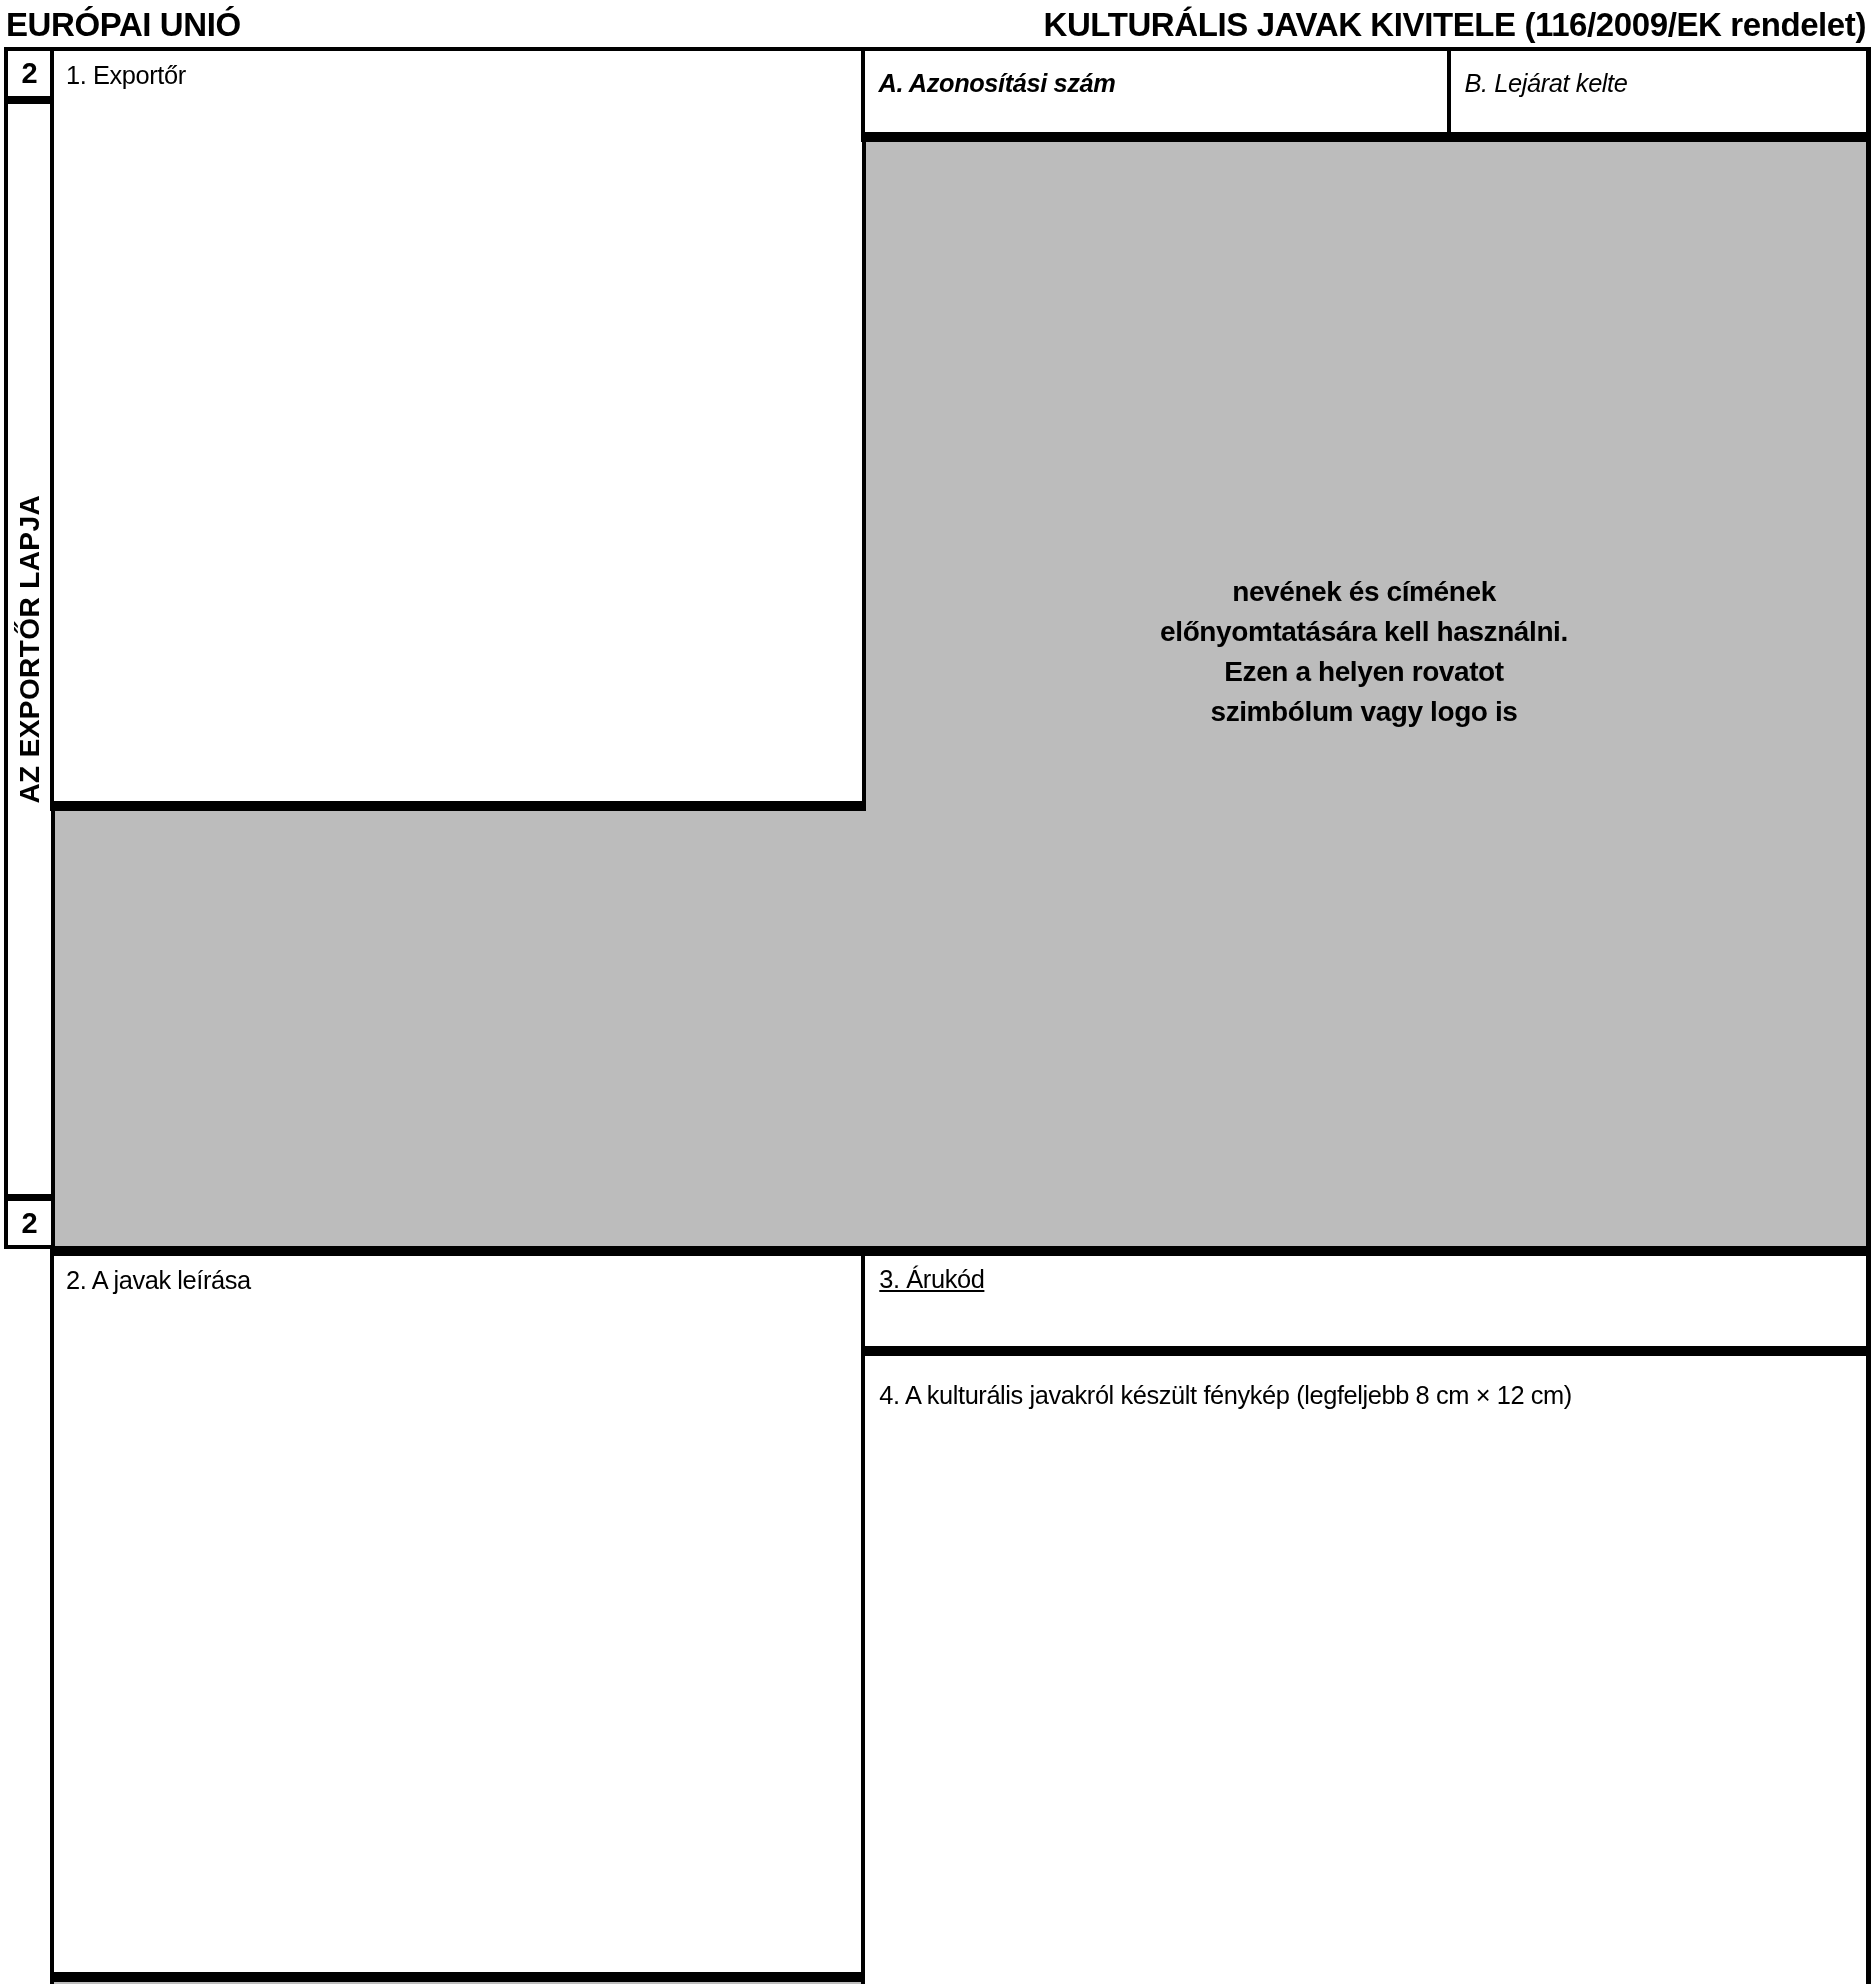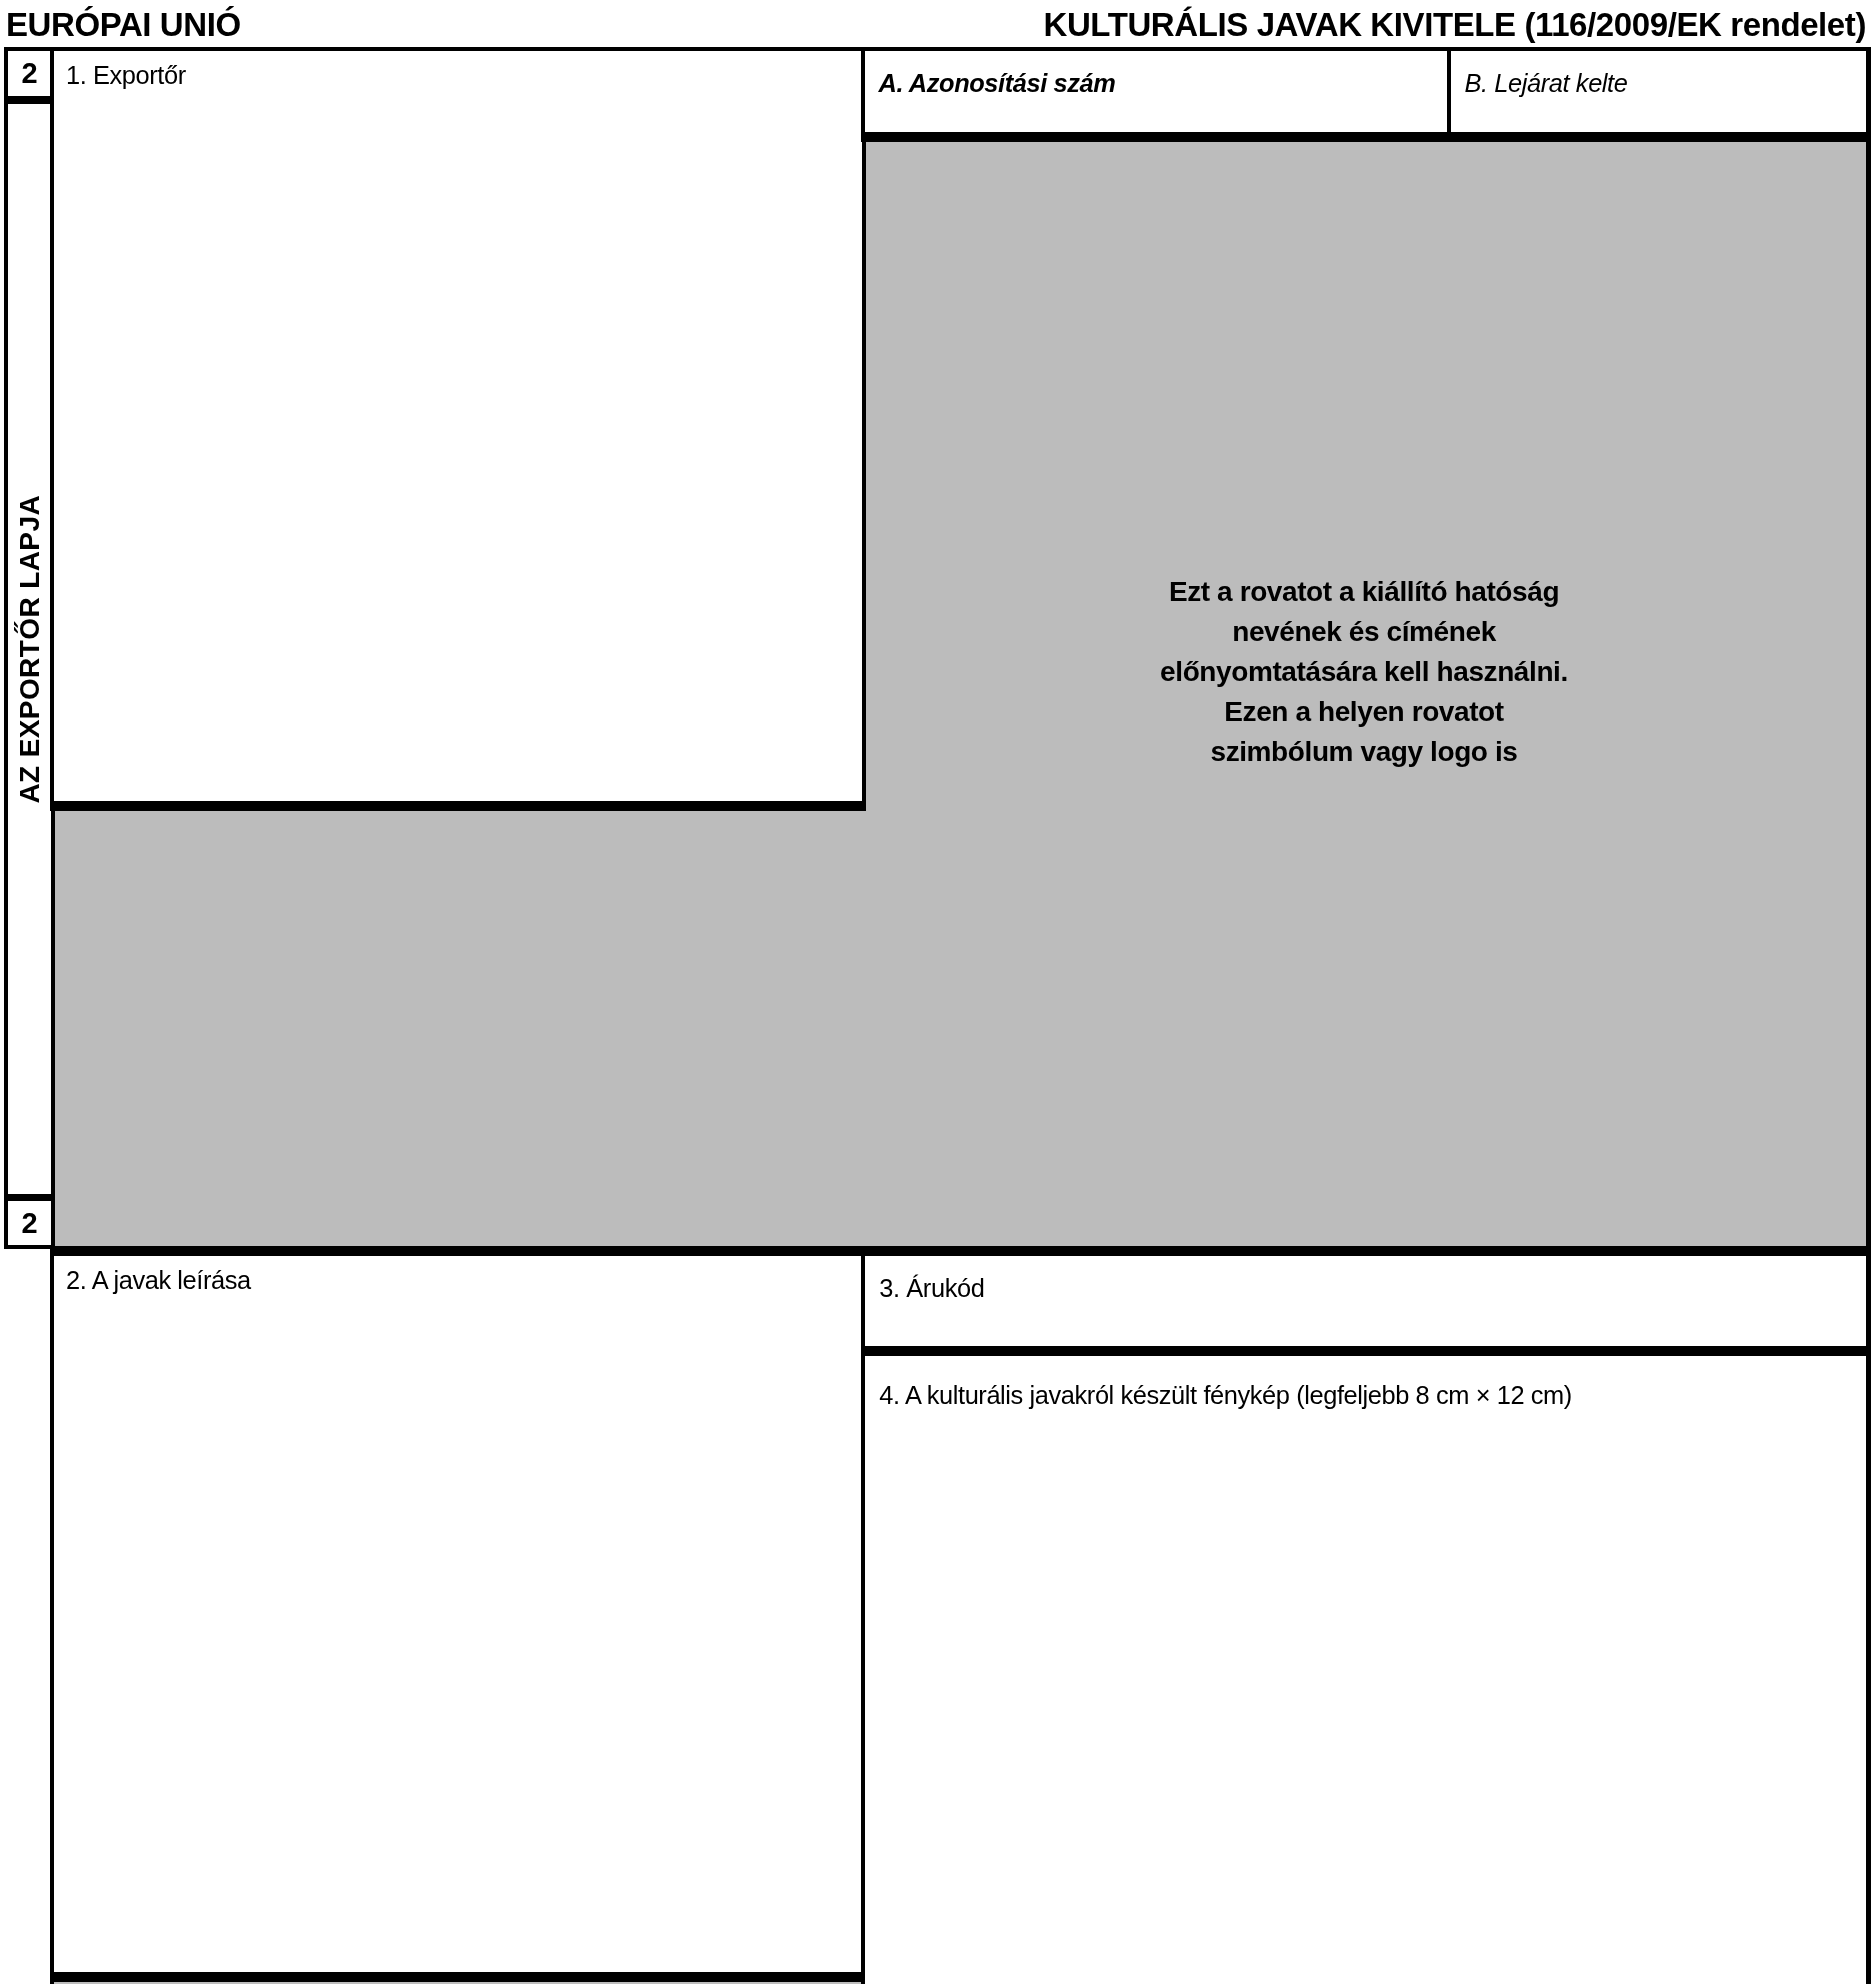--- a/index.html
+++ b/index.html
@@ -122,21 +122,20 @@
   </div>
 
   <div class="abs badge" style="top:1197px;height:52px;">
     <span>2</span>
   </div>
 
   <div class="abs grayfill" style="left:861px;top:135px;width:1005px;height:1121px;"></div>
   <div class="abs grayfill" style="left:55px;top:810px;width:807px;height:447px;"></div>
 
   <div class="abs note" style="left:947px;top:572px;width:834px;">
-    <div>Ezt a rovatot a kiállító hatóság</div>
     <div>nevének és címének</div>
     <div>előnyomtatására kell használni.</div>
     <div>Ezen a helyen rovatot</div>
     <div>szimbólum vagy logo is</div>
   </div>
 
   <div class="abs box thick-bottom" style="left:50px;top:47px;width:816px;height:764px;">
     <div class="label">1.  Exportőr</div>
   </div>
 
@@ -150,21 +149,21 @@
 
   <div class="abs box thick-top thick-bottom" style="left:50px;top:1246px;width:816px;height:736px;">
     <div class="label">2.  A javak leírása</div>
   </div>
 
   <div class="abs grayfill" style="left:50px;top:1982px;width:816px;height:611px;border:4.8px solid #000;border-top:0;border-bottom-width:10.3px;z-index:1;">
     
   </div>
 
   <div class="abs box thick-top thick-bottom" style="left:861px;top:1246px;width:1009px;height:110px;">
-    <div class="label" style="padding-top:18px;padding-left:14.3px;">3.  Árukód</div>
+    <div class="label" style="padding-top:9px;padding-left:14.3px;text-decoration:underline;">3.  Árukód</div>
   </div>
 
   <div class="abs box thick-bottom" style="left:861px;top:1356px;width:1009px;height:998px;border-top:0;">
     <div class="label" style="padding-top:24.6px;padding-left:14.3px;">4.  A kulturális javakról készült fénykép (legfeljebb 8 cm × 12 cm)</div>
   </div>
 
   <div class="abs" id="right-edge"></div>
 
 </div>
 

